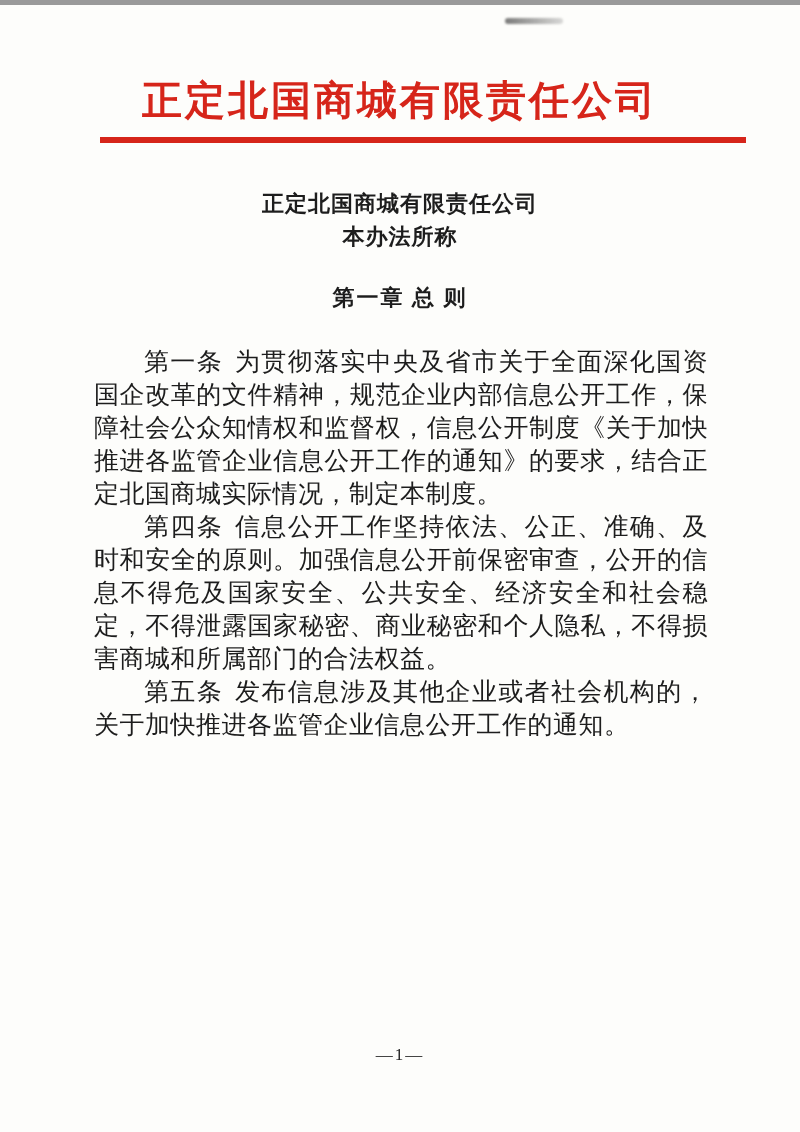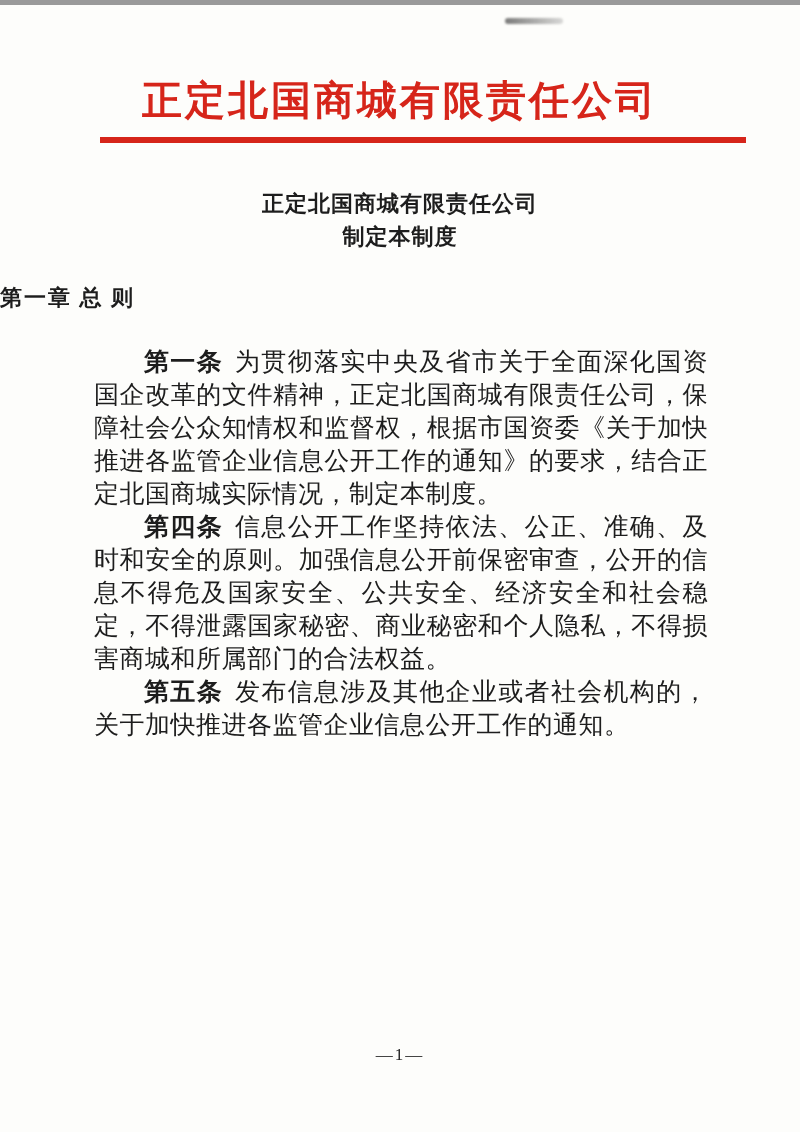--- a/index.html
+++ b/index.html
@@ -42,38 +42,39 @@
   .doc-title {
     margin-top: 44px;
     text-align: center;
     font-size: 22px;
     font-weight: bold;
     line-height: 33px;
     letter-spacing: 1px;
   }
   .chapter-heading {
     margin-top: 32px;
+    text-align: center;
     font-size: 22px;
     font-weight: bold;
     letter-spacing: 2px;
     line-height: 26px;
   }
   .body-text {
     margin: 34px 92px 0 94px;
   }
   .body-text p {
     margin: 0;
     font-size: 25px;
     line-height: 33px;
     letter-spacing: 0.5px;
     text-indent: 2em;
     text-align: justify;
   }
   .article-label {
-    font-weight: bold;
+    font-weight: normal;
     padding-right: 12px;
   }
   .page-number {
     position: absolute;
     top: 1040px;
     left: 0;
     width: 100%;
     text-align: center;
     font-size: 17px;
     letter-spacing: 2px;
@@ -86,28 +87,28 @@
 <div class="page">
 
   <div class="scan-smudge"></div>
 
   <div class="letterhead">正定北国商城有限责任公司</div>
 
   <div class="letterhead-rule"></div>
 
   <div class="doc-title">
     <div>正定北国商城有限责任公司</div>
-    <div>制定本制度</div>
+    <div>本办法所称</div>
   </div>
 
   <div class="chapter-heading">第一章 总 则</div>
 
   <div class="body-text">
     <p>
-      <span class="article-label">第一条</span><span>为贯彻落实中央及省市关于全面深化国资国企改革的文件精神，正定北国商城有限责任公司，保障社会公众知情权和监督权，根据市国资委《关于加快推进各监管企业信息公开工作的通知》的要求，结合正定北国商城实际情况，制定本制度。</span>
+      <span class="article-label">第一条</span><span>为贯彻落实中央及省市关于全面深化国资国企改革的文件精神，规范企业内部信息公开工作，保障社会公众知情权和监督权，信息公开制度《关于加快推进各监管企业信息公开工作的通知》的要求，结合正定北国商城实际情况，制定本制度。</span>
     </p>
     <p>
       <span class="article-label">第四条</span><span>信息公开工作坚持依法、公正、准确、及时和安全的原则。加强信息公开前保密审查，公开的信息不得危及国家安全、公共安全、经济安全和社会稳定，不得泄露国家秘密、商业秘密和个人隐私，不得损害商城和所属部门的合法权益。</span>
     </p>
     <p>
       <span class="article-label">第五条</span><span>发布信息涉及其他企业或者社会机构的，关于加快推进各监管企业信息公开工作的通知。</span>
     </p>
   </div>
 
   <div class="page-number">—1—</div>

